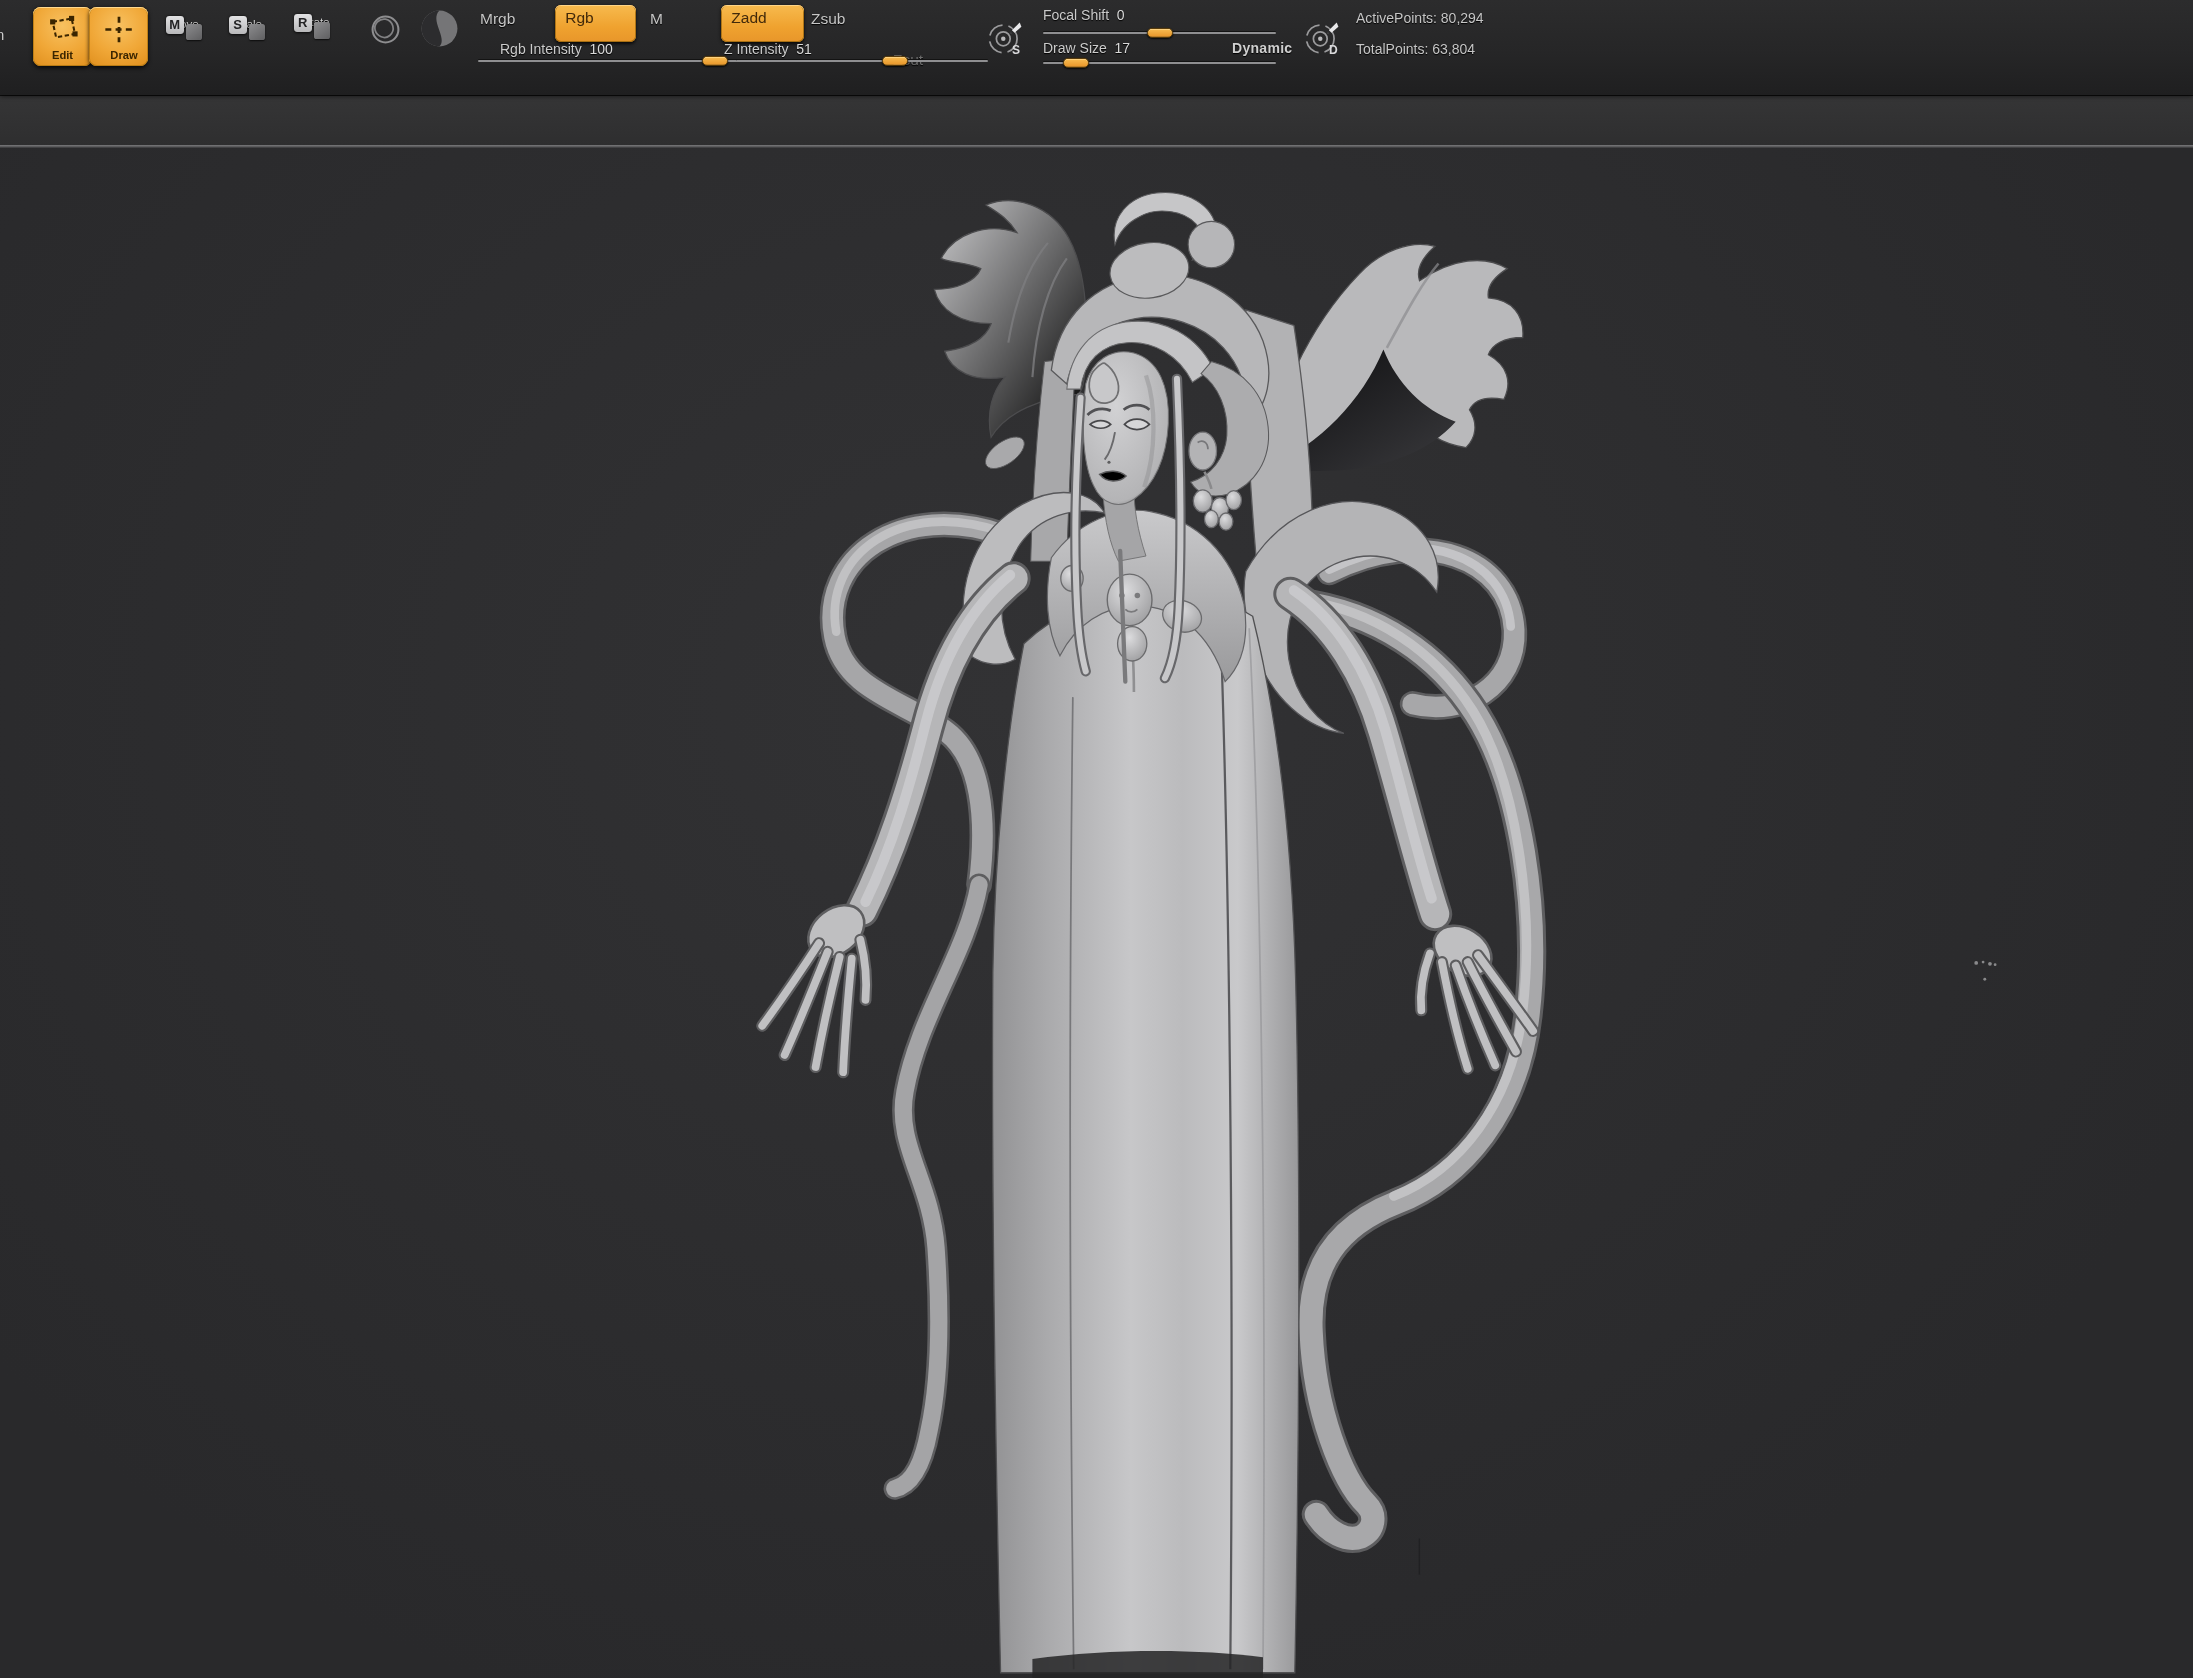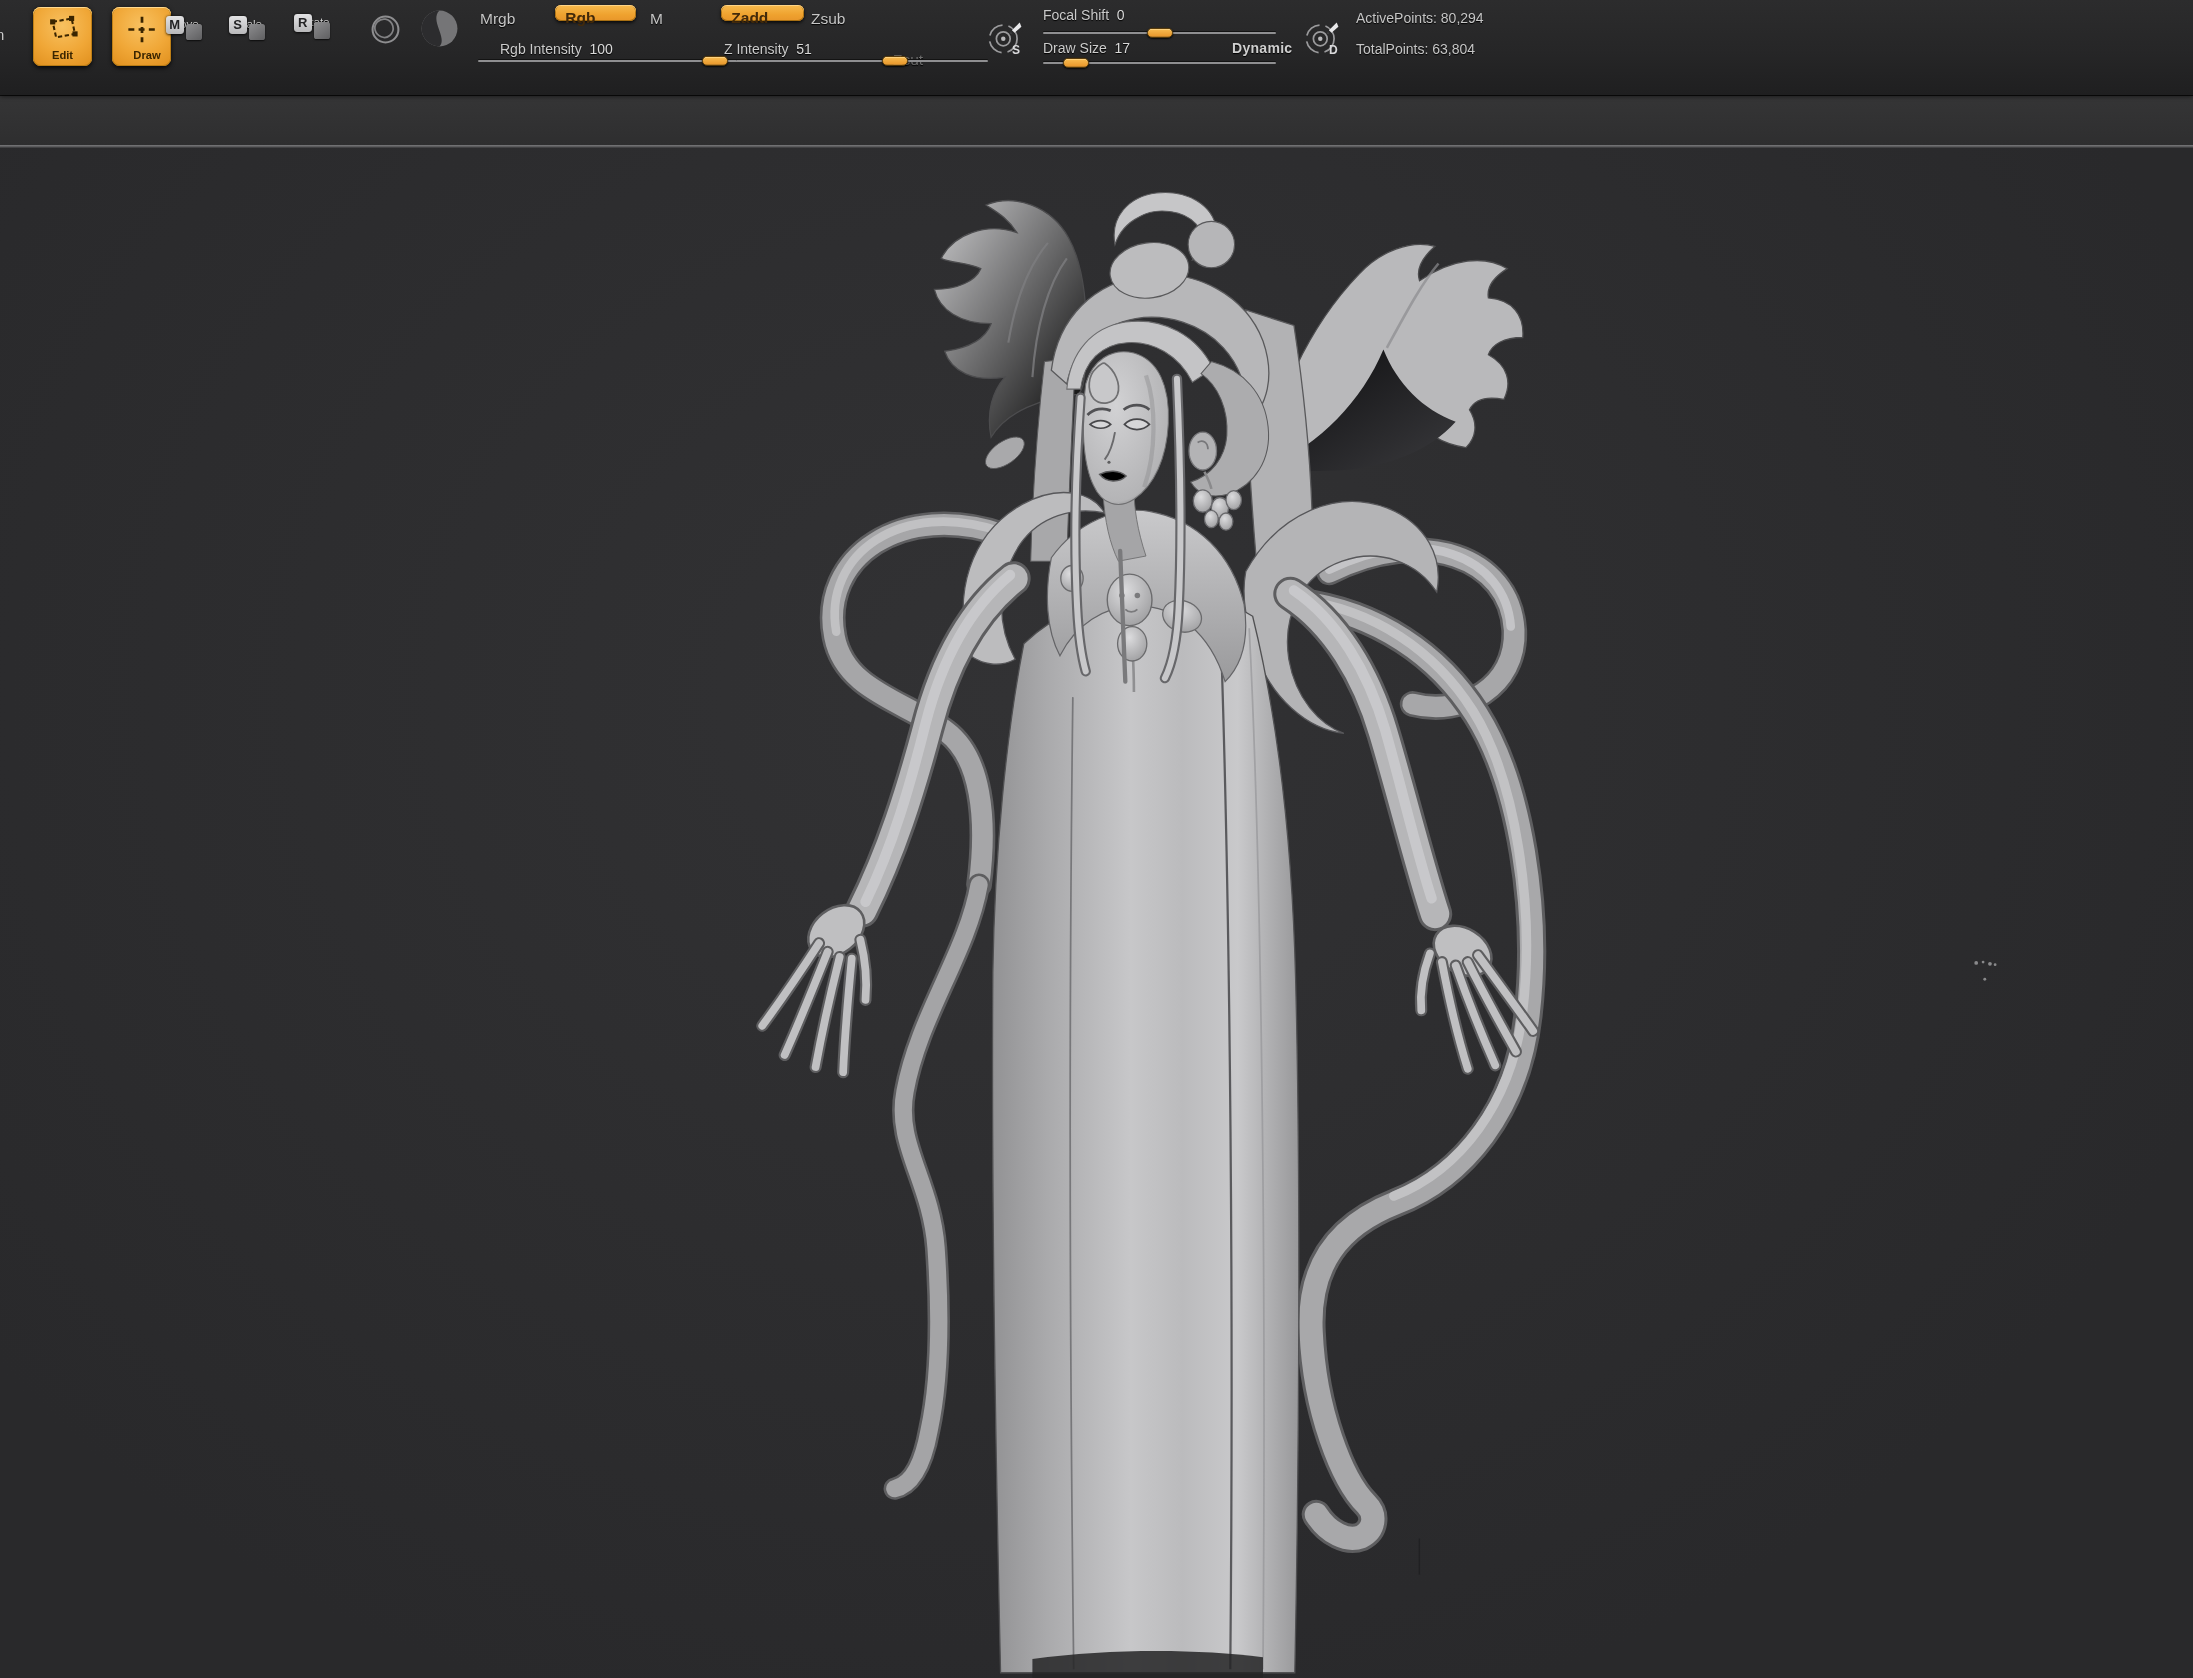--- a/index.html
+++ b/index.html
@@ -41,24 +41,24 @@
     box-shadow:0 0.9px 2.6px rgba(0,0,0,.8);
   }
   .toolitem .tlabel{display:block;margin-top:1.7px;font-size:11.6px;color:#d2d2d2;text-shadow:0 0.9px 0.9px #000;}
   .tilt .stack{transform:rotate(-8deg);}
 
   .circleicon{position:absolute;cursor:pointer;}
 
   .mode-label{position:absolute;top:10.3px;font-size:15.5px;color:#c6c6c6;text-shadow:0 0.9px 0.9px #000;cursor:pointer;}
   .mode-label.dim{color:#6d6d6d;margin-top:41px;}
   .pill{
-    position:absolute;top:5.2px;height:16px;border-radius:6px;box-sizing:border-box;
+    position:absolute;top:5.2px;height:37px;border-radius:6px;box-sizing:border-box;
     background:linear-gradient(180deg,#f7ba4e 0%,#efa22f 60%,#e8962a 100%);
     box-shadow:inset 0 0.9px 0 #ffd486, inset 0 0 0 0.9px #a86f12, 0 1.7px 3.4px rgba(0,0,0,.8);
-    color:#42290a;font-size:15.5px;font-weight:bold;line-height:26px;padding-left:10.3px;
+    color:#42290a;font-size:15.5px;font-weight:normal;line-height:26px;padding-left:10.3px;
     cursor:pointer;
   }
   .row2{position:absolute;top:41px;display:flex;gap:7.7px;font-size:14px;color:#cbcbcb;text-shadow:0 0.9px 0.9px #000;white-space:nowrap;}
   .row2 .val{color:#d9d9d9;}
 
   .track{
     position:absolute;height:1.7px;background:#8f8f91;border-radius:1.7px;
     box-shadow:0 -0.9px 0 #131313;cursor:pointer;
   }
   .handle{
@@ -99,21 +99,21 @@
   <div class="bigbtn" style="left:33px;">
     <svg width="33" height="27.5" viewBox="0 0 38 32">
       <path d="M7,8 L29,4 L33,22 L11,26 Z" fill="none" stroke="#3a2500" stroke-width="2.4" stroke-dasharray="5 3"></path>
       <rect x="4" y="5" width="6" height="6" fill="#3a2500"></rect>
       <rect x="26" y="1" width="6" height="6" fill="#3a2500"></rect>
       <rect x="30" y="19" width="6" height="6" fill="#3a2500"></rect>
     </svg>
     <span class="cap">Edit</span>
   </div>
 
-  <div class="bigbtn" style="left:112px;padding-left:11px;">
+  <div class="bigbtn" style="left:89px;padding-left:11px;">
     <svg width="33" height="29" viewBox="0 0 38 34">
       <line x1="19" y1="2" x2="19" y2="32" stroke="#3a2500" stroke-width="3.2" stroke-dasharray="7 5"></line>
       <line x1="3" y1="17" x2="35" y2="17" stroke="#3a2500" stroke-width="3.2" stroke-dasharray="7 5"></line>
     </svg>
     <span class="cap">Draw</span>
   </div>
 
   <div class="toolitem" style="left:164px;top:15.5px;">
     <span class="stack"><span class="back"></span>
       <span class="badge">M</span></span>

